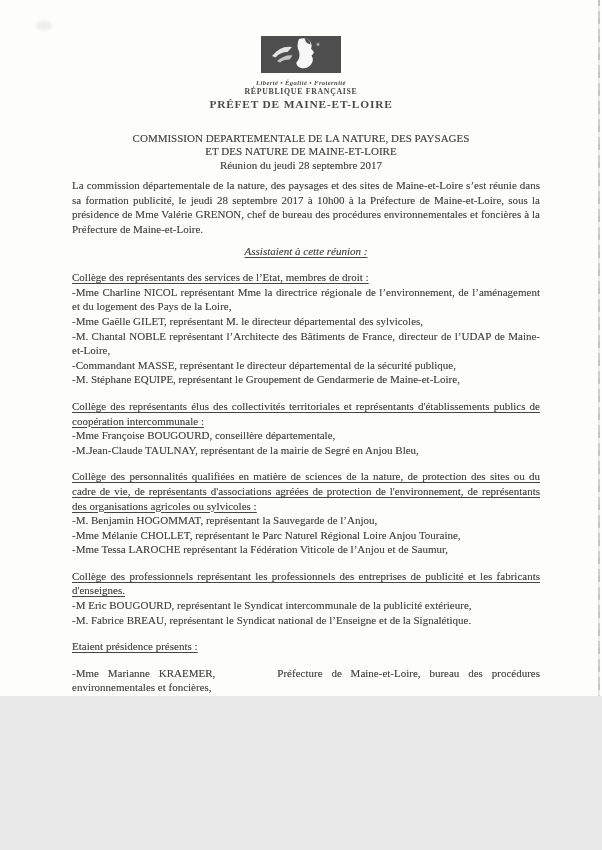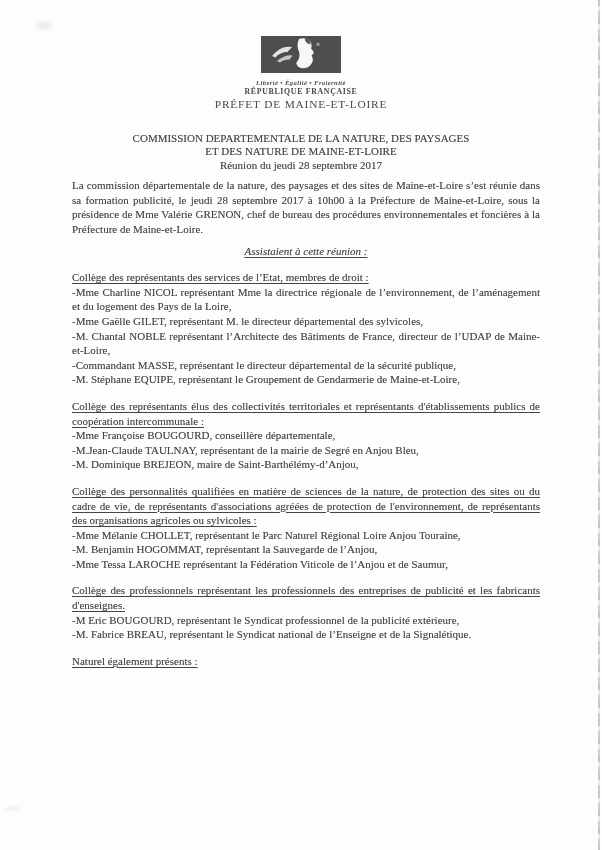--- a/index.html
+++ b/index.html
@@ -1,18 +1,18 @@
 <!DOCTYPE html>
 <html lang="fr"><head>
 <meta charset="utf-8">
 <style>
   html,body{margin:0;padding:0;background:#e9e9e9;}
   .page{
     position:relative;
-    width:602px;height:850px;
+    width:602px;height:696px;
     margin:0 auto;
     background:#fdfdfc;
     overflow:hidden;
     font-family:"Liberation Serif","DejaVu Serif",serif;
     color:#454545;
     -webkit-font-smoothing:antialiased;
   }
   
   .scan-edge{
     position:absolute;top:0;bottom:0;right:2.5px;width:1.4px;
@@ -24,21 +24,21 @@
   }
   .smudge{position:absolute;background:#e2e2e2;filter:blur(1.6px);border-radius:50%;}
   .smudge.s1{left:36px;top:21px;width:16px;height:9px;opacity:.55;}
   .smudge.s2{left:6px;top:807px;width:13px;height:3px;opacity:.6;border-radius:2px;}
 
   
   .letterhead{padding-top:36px;text-align:center;}
   .logo{display:inline-block;line-height:0;}
   .motto{font-size:6.6px;font-weight:bold;font-style:italic;letter-spacing:.4px;margin-top:2px;color:#4c4c4c;}
   .republic{font-size:7.8px;font-weight:bold;letter-spacing:.7px;margin-top:1px;color:#474747;}
-  .prefet{font-size:11.4px;letter-spacing:.8px;margin-top:2px;color:#4a4a4a;}
+  .prefet{font-size:11.4px;letter-spacing:.8px;margin-top:2px;color:#4a4a4a;font-weight:bold;}
 
   
   .title-block{margin-top:22px;text-align:center;font-size:11px;line-height:13.4px;color:#484848;}
   .title-block .tl{text-shadow:0 0 .5px rgba(70,70,70,.5);}
 
   
   .bodytext{padding:0 62px 0 72px;font-size:11px;line-height:14.6px;}
   .bodytext p{margin:0;text-shadow:0 0 .5px rgba(70,70,70,.45);}
   .justify{text-align:justify;}
   .intro{margin-top:6px !important;}
@@ -110,32 +110,32 @@
       <p class="member">-Mme Gaëlle GILET, représentant M. le directeur départemental des sylvicoles,</p>
       <p class="member">-M. Chantal NOBLE représentant l’Architecte des Bâtiments de France, directeur de l’UDAP de Maine-et-Loire,</p>
       <p class="member">-Commandant MASSE, représentant le directeur départemental de la sécurité publique,</p>
       <p class="member">-M. Stéphane EQUIPE, représentant le Groupement de Gendarmerie de Maine-et-Loire,</p>
     </div>
 
     <p class="heading">Collège des représentants élus des collectivités territoriales et représentants d'établissements publics de coopération intercommunale :</p>
     <div class="memberlist">
       <p class="member">-Mme Françoise BOUGOURD, conseillère départementale,</p>
       <p class="member">-M.Jean-Claude TAULNAY, représentant de la mairie de Segré en Anjou Bleu,</p>
-      <p class="member">-M. Dominique BREJEON, maire de Saint-Barthélémy-d’Anjou,</p>
     </div>
 
     <p class="heading">Collège des personnalités qualifiées en matière de sciences de la nature, de protection des sites ou du cadre de vie, de représentants d'associations agréées de protection de l'environnement, de représentants des organisations agricoles ou sylvicoles :</p>
     <div class="memberlist">
+      <p class="member">-M. Benjamin HOGOMMAT, représentant la Sauvegarde de l’Anjou,</p>
       <p class="member">-Mme Mélanie CHOLLET, représentant le Parc Naturel Régional Loire Anjou Touraine,</p>
-      <p class="member">-M. Benjamin HOGOMMAT, représentant la Sauvegarde de l’Anjou,</p>
       <p class="member">-Mme Tessa LAROCHE représentant la Fédération Viticole de l’Anjou et de Saumur,</p>
     </div>
 
     <p class="heading">Collège des professionnels représentant les professionnels des entreprises de publicité et les fabricants d'enseignes.</p>
     <div class="memberlist">
-      <p class="member">-M Eric BOUGOURD, représentant le Syndicat professionnel de la publicité extérieure,</p>
+      <p class="member">-M Eric BOUGOURD, représentant le Syndicat intercommunale de la publicité extérieure,</p>
       <p class="member">-M. Fabrice BREAU, représentant le Syndicat national de l’Enseigne et de la Signalétique.</p>
     </div>
 
-    <p class="also-heading">Naturel également présents :</p>
+    <p class="also-heading">Etaient présidence présents :</p>
+    <p class="member lastpara">-Mme Marianne KRAEMER,&nbsp;&nbsp;&nbsp;&nbsp;&nbsp;&nbsp; Préfecture de Maine-et-Loire, bureau des procédures environnementales et foncières,</p>
 
   </main>
 </div>
 
 </body></html>

